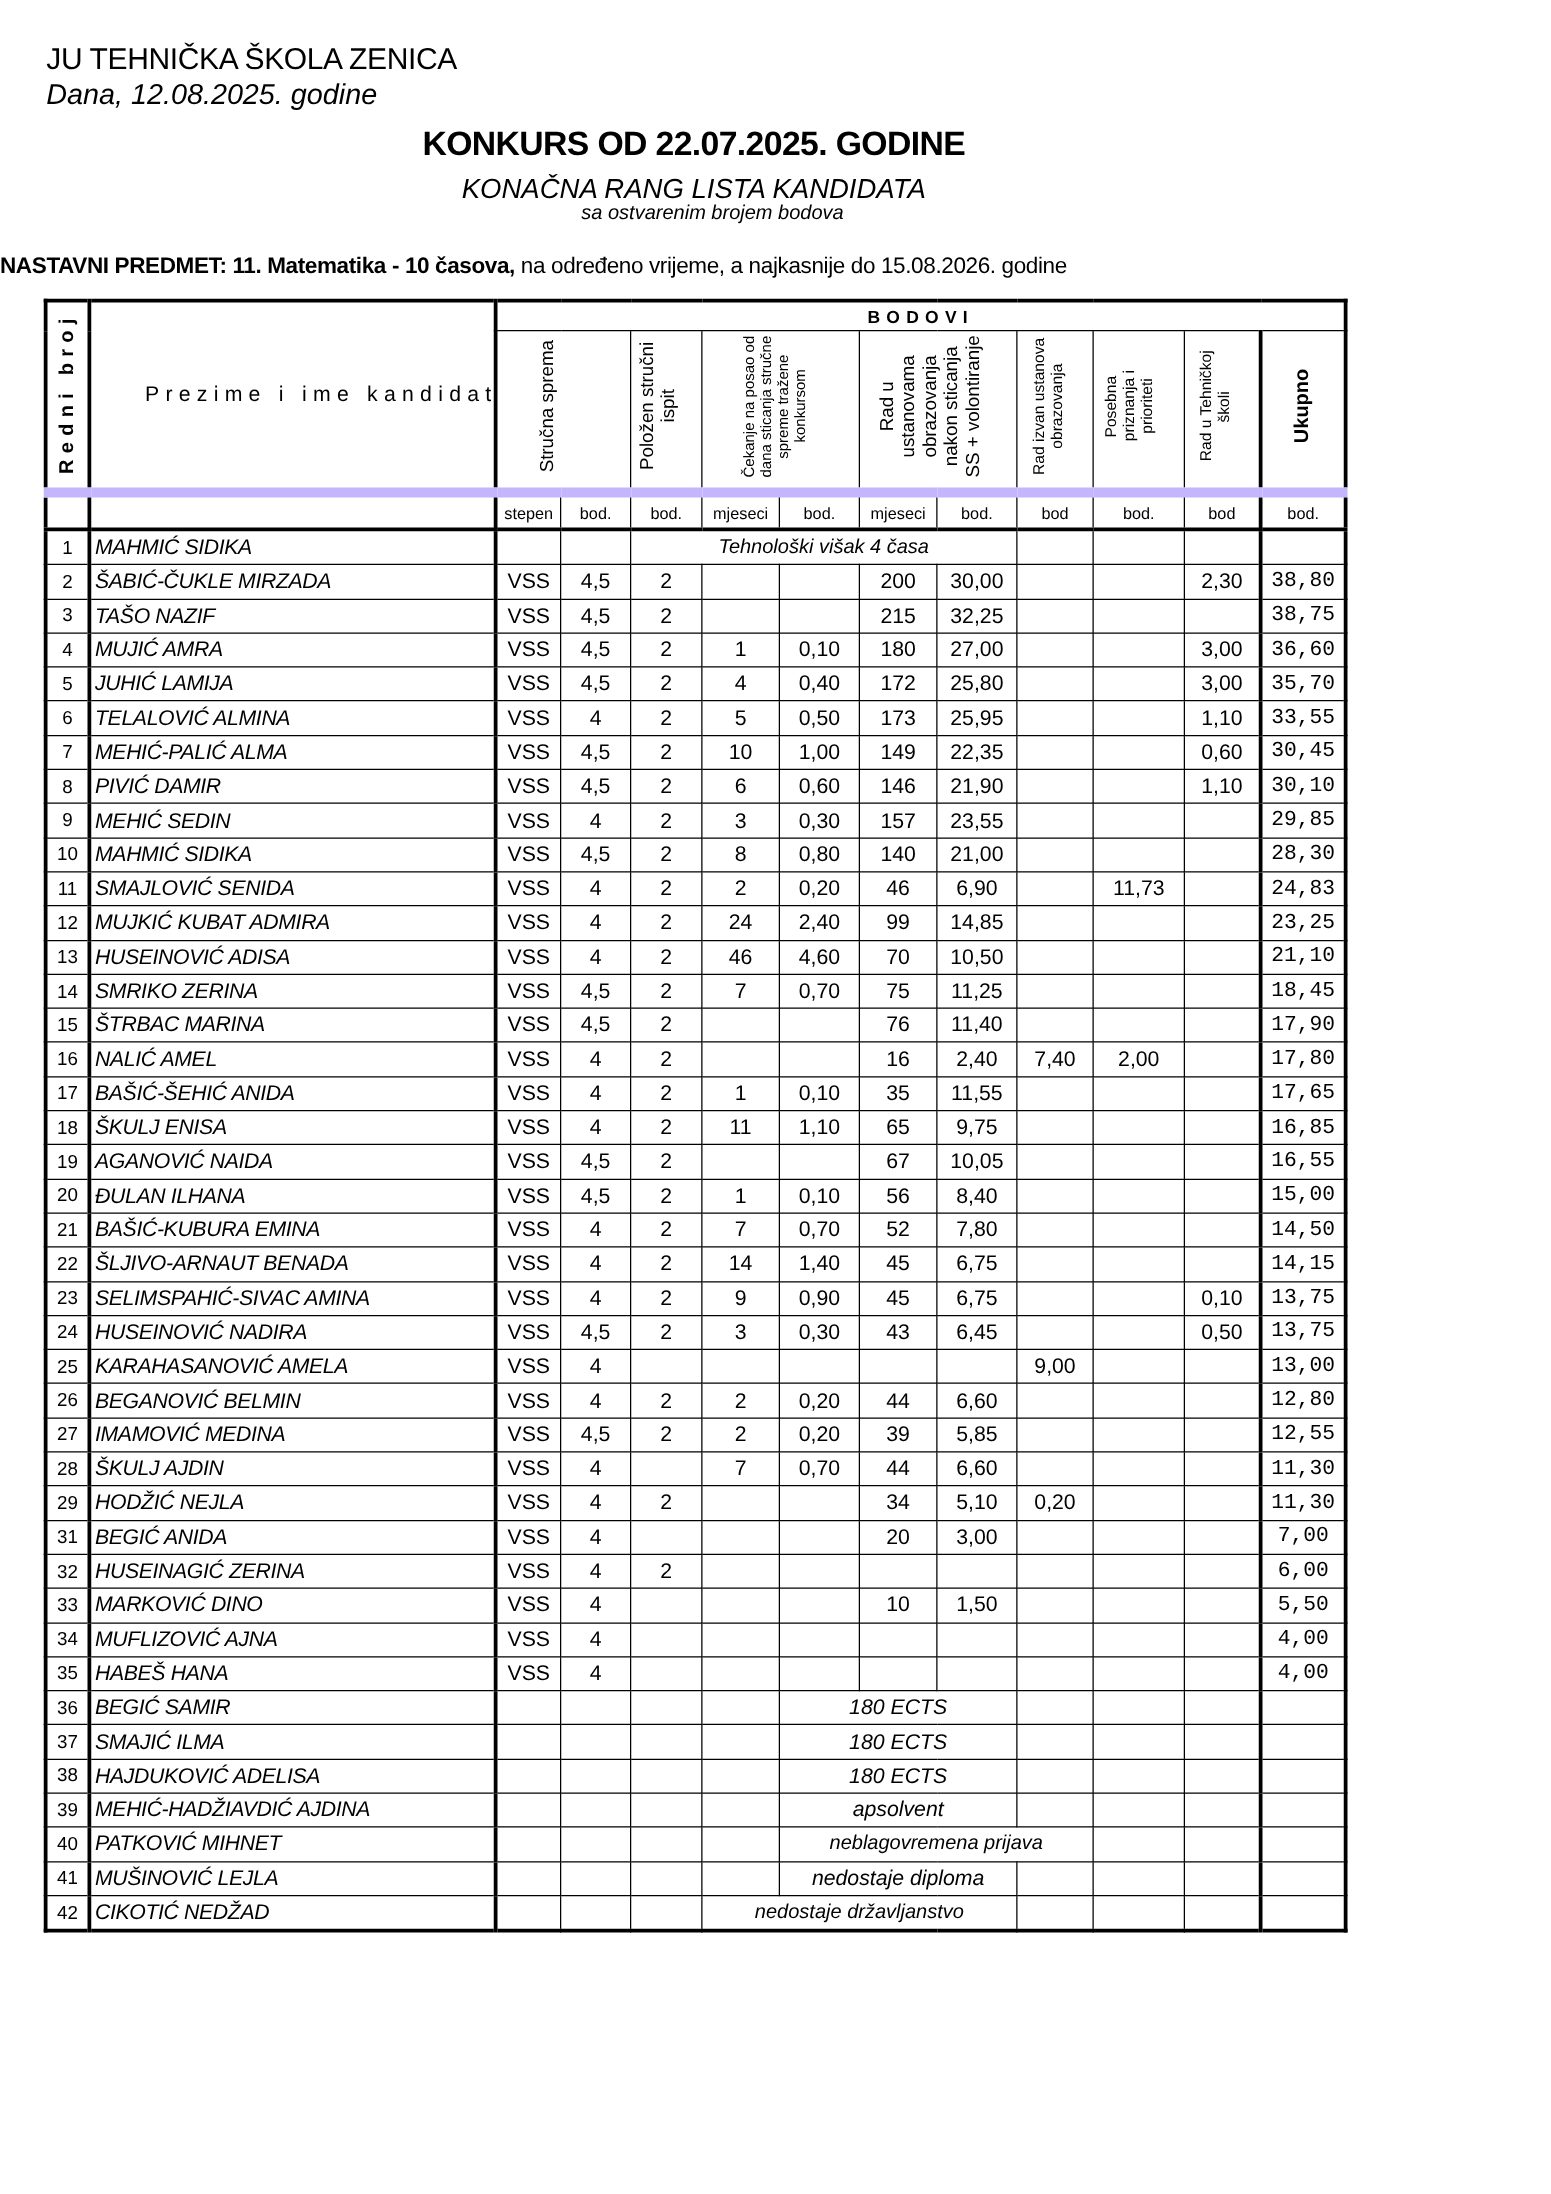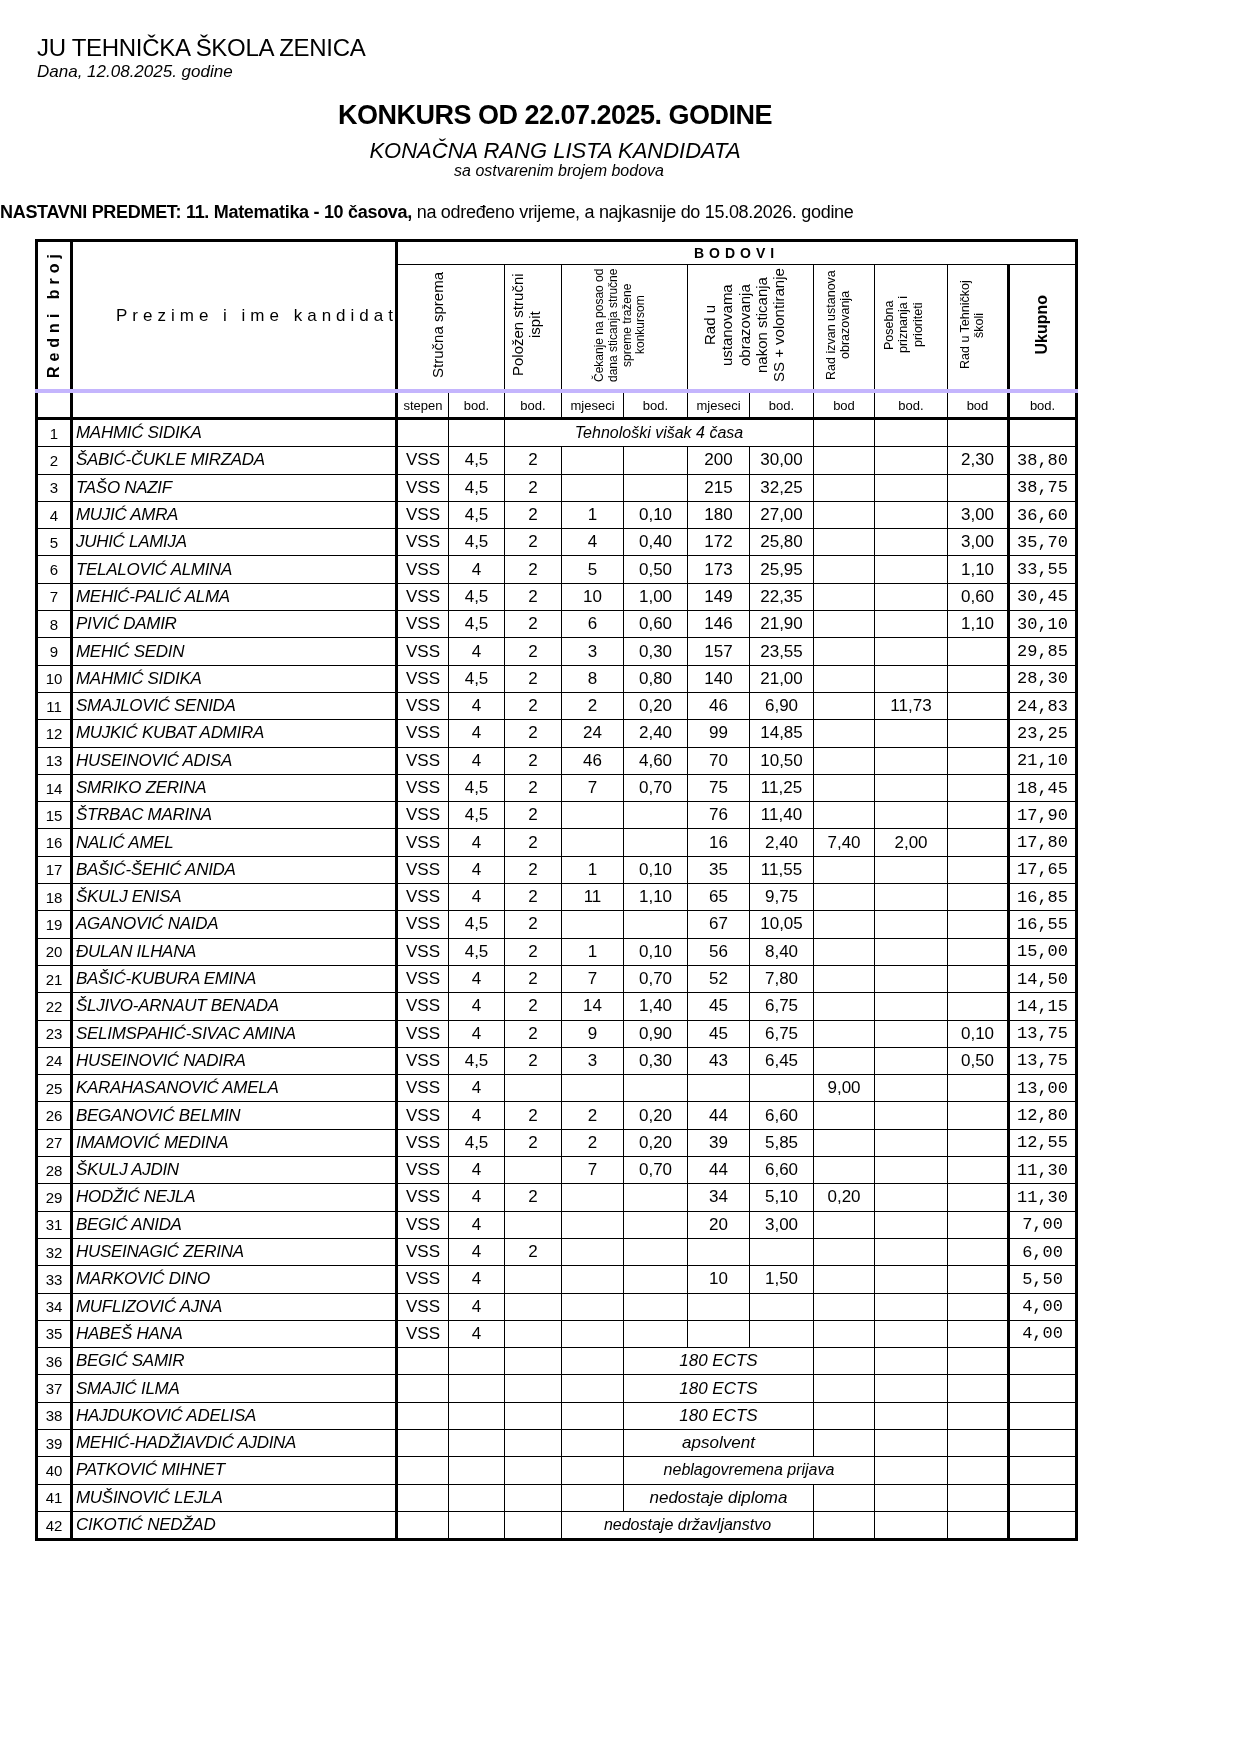--- a/index.html
+++ b/index.html
@@ -1,21 +1,21 @@
 <!DOCTYPE html>
 <html><head>
 <meta charset="utf-8">
 <style>
   html, body { margin: 0; padding: 0; background: #ffffff; }
   body { width: 1241px; height: 1755px; position: relative; font-family: "Liberation Sans", sans-serif; color: #000; }
   .school { position: absolute; left: 37px; top: 34px; font-size: 24px; font-weight: normal; letter-spacing: -0.3px; }
-  .date { position: absolute; left: 37px; top: 62px; font-size: 17px; font-style: italic; }
+  .date { position: absolute; left: 37px; top: 62px; font-size: 23px; font-style: italic; }
   .title { position: absolute; left: 0; width: 1110px; top: 100px; text-align: center; font-size: 27px; font-weight: bold; letter-spacing: -0.5px; }
   .subtitle { position: absolute; left: 0; width: 1110px; top: 138px; text-align: center; font-size: 22px; font-style: italic; }
-  .subtitle2 { position: absolute; left: 4px; width: 1110px; top: 162px; text-align: center; font-size: 16px; font-style: italic; }
+  .subtitle2 { position: absolute; left: 15px; width: 1110px; top: 162px; text-align: center; font-size: 16px; font-style: italic; }
   .subject { position: absolute; left: 0; width: 1110px; top: 202px; font-size: 18px; letter-spacing: -0.3px; }
   .subject b { font-weight: bold; }
 
   table.rang { position: absolute; left: 35px; top: 239px; border-collapse: collapse; table-layout: fixed; width: 1041px; border: 3px solid #000; }
   table.rang td, table.rang th { border: 1px solid #000; padding: 0; text-align: center; vertical-align: middle; font-weight: normal; overflow: hidden; white-space: nowrap; }
   .c-rb { width: 35px; } .c-name { width: 325px; } .c-st { width: 52px; } .c-sb { width: 56px; }
   .c-pi { width: 57px; } .c-cm { width: 62px; } .c-cb { width: 64px; } .c-rm { width: 62px; } .c-rbd { width: 64px; }
   .c-iz { width: 61px; } .c-pp { width: 73px; } .c-th { width: 61px; } .c-uk { width: 68px; }
 
   tr.h-top th { height: 22px; font-size: 14px; font-weight: bold; letter-spacing: 5px; }
@@ -27,21 +27,21 @@
   .vert.xs { font-size: 12px; }
   .name-head { font-size: 17px; font-weight: normal; margin-left: 43px; }
   tr.h-units th { height: 24px; font-size: 13px; }
   tr.data td { height: 26.3px; font-size: 17px; }
   td.rb { font-weight: bold; font-size: 15px !important; }
   td.nm { text-align: left !important; font-weight: bold; font-style: italic; padding-left: 3px !important; font-size: 17px; letter-spacing: -0.3px; }
   td.uk { font-weight: bold; font-family: Liberation Mono, monospace; }
   td.note { font-style: italic; font-size: 17px; }
   td.note.small { font-size: 16px; }
   .br { border-right: 3px solid #000 !important; }
-  tr.h-units th, tr.h-units td { border-top: 4px solid #c4b5fd; border-bottom: 3px solid #000; margin-top: 24px; }
+  tr.h-units th, tr.h-units td { border-top: 8px solid #c4b5fd; border-bottom: 3px solid #000; margin-top: 24px; }
 </style>
 </head>
 <body>
 
 <div class="school">JU TEHNIČKA ŠKOLA ZENICA</div>
 <div class="date">Dana, 12.08.2025. godine</div>
 <div class="title">KONKURS OD 22.07.2025. GODINE</div>
 <div class="subtitle">KONAČNA RANG LISTA KANDIDATA</div>
 <div class="subtitle2">sa ostvarenim brojem bodova</div>
 <div class="subject"><b>NASTAVNI PREDMET: 11. Matematika - 10 časova,</b><span> na određeno vrijeme, a najkasnije do 15.08.2026. godine</span></div>

